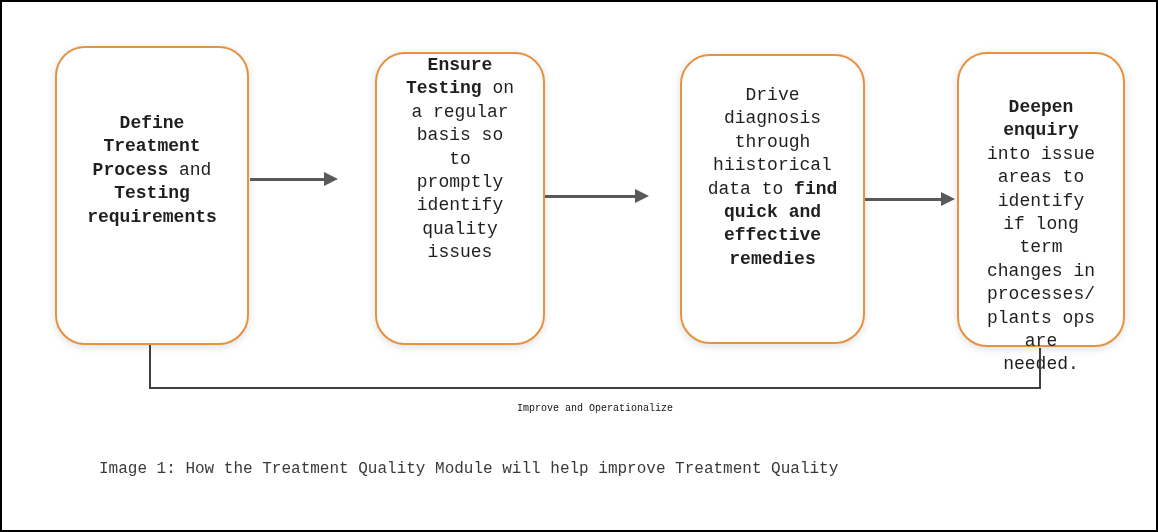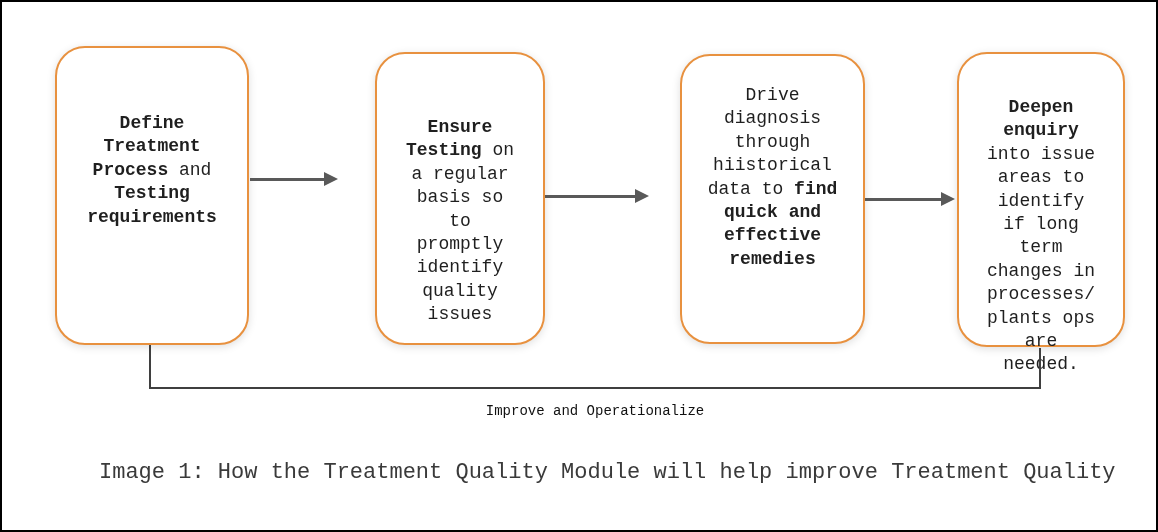--- a/index.html
+++ b/index.html
@@ -25,21 +25,21 @@
     text-align: center;
     color: #1f1f1f;
     font-size: 18px;
     line-height: 1.3;
   }
   .flow-box .txt { margin: 0 auto; }
   .flow-box .b { font-weight: bold; }
 
   .box-1 { left: 53px;  top: 44px; width: 194px; height: 299px; padding-top: 64px; }
   .box-1 .txt { width: 132px; }
-  .box-2 { left: 373px; top: 50px; width: 170px; height: 293px; padding-top: 62px; }
+  .box-2 { left: 373px; top: 50px; width: 170px; height: 293px; }
   .box-2 .txt { width: 118px; }
   .box-3 { left: 678px; top: 52px; width: 185px; height: 290px; padding-top: 28px; }
   .box-3 .txt { width: 138px; }
   .box-4 { left: 955px; top: 50px; width: 168px; height: 295px; padding-top: 42px; text-align: center; }
   .box-4 .txt { width: 112px; }
 
   
   .arrow-line {
     position: absolute;
     height: 3px;
@@ -63,28 +63,28 @@
   .loop-line { position: absolute; background: #3f3f3f; }
   .loop-v-left  { left: 147px;  top: 343px; width: 2px;  height: 44px; }
   .loop-h       { left: 147px;  top: 385px; width: 892px; height: 2px; }
   .loop-v-right { left: 1037px; top: 346px; width: 2px;  height: 41px; }
 
   .loop-label {
     position: absolute;
     left: 448px; top: 401px;
     width: 290px;
     text-align: center;
-    font-size: 14px;
+    font-size: 10px;
     color: #111111;
   }
 
   .caption {
     position: absolute;
     left: 97px; top: 458px;
-    font-size: 22px;
+    font-size: 16px;
     color: #3a3a3a;
     white-space: nowrap;
   }
 </style>
 </head>
 <body>
 
 <div class="frame">
 
   <div class="flow-box box-1">

